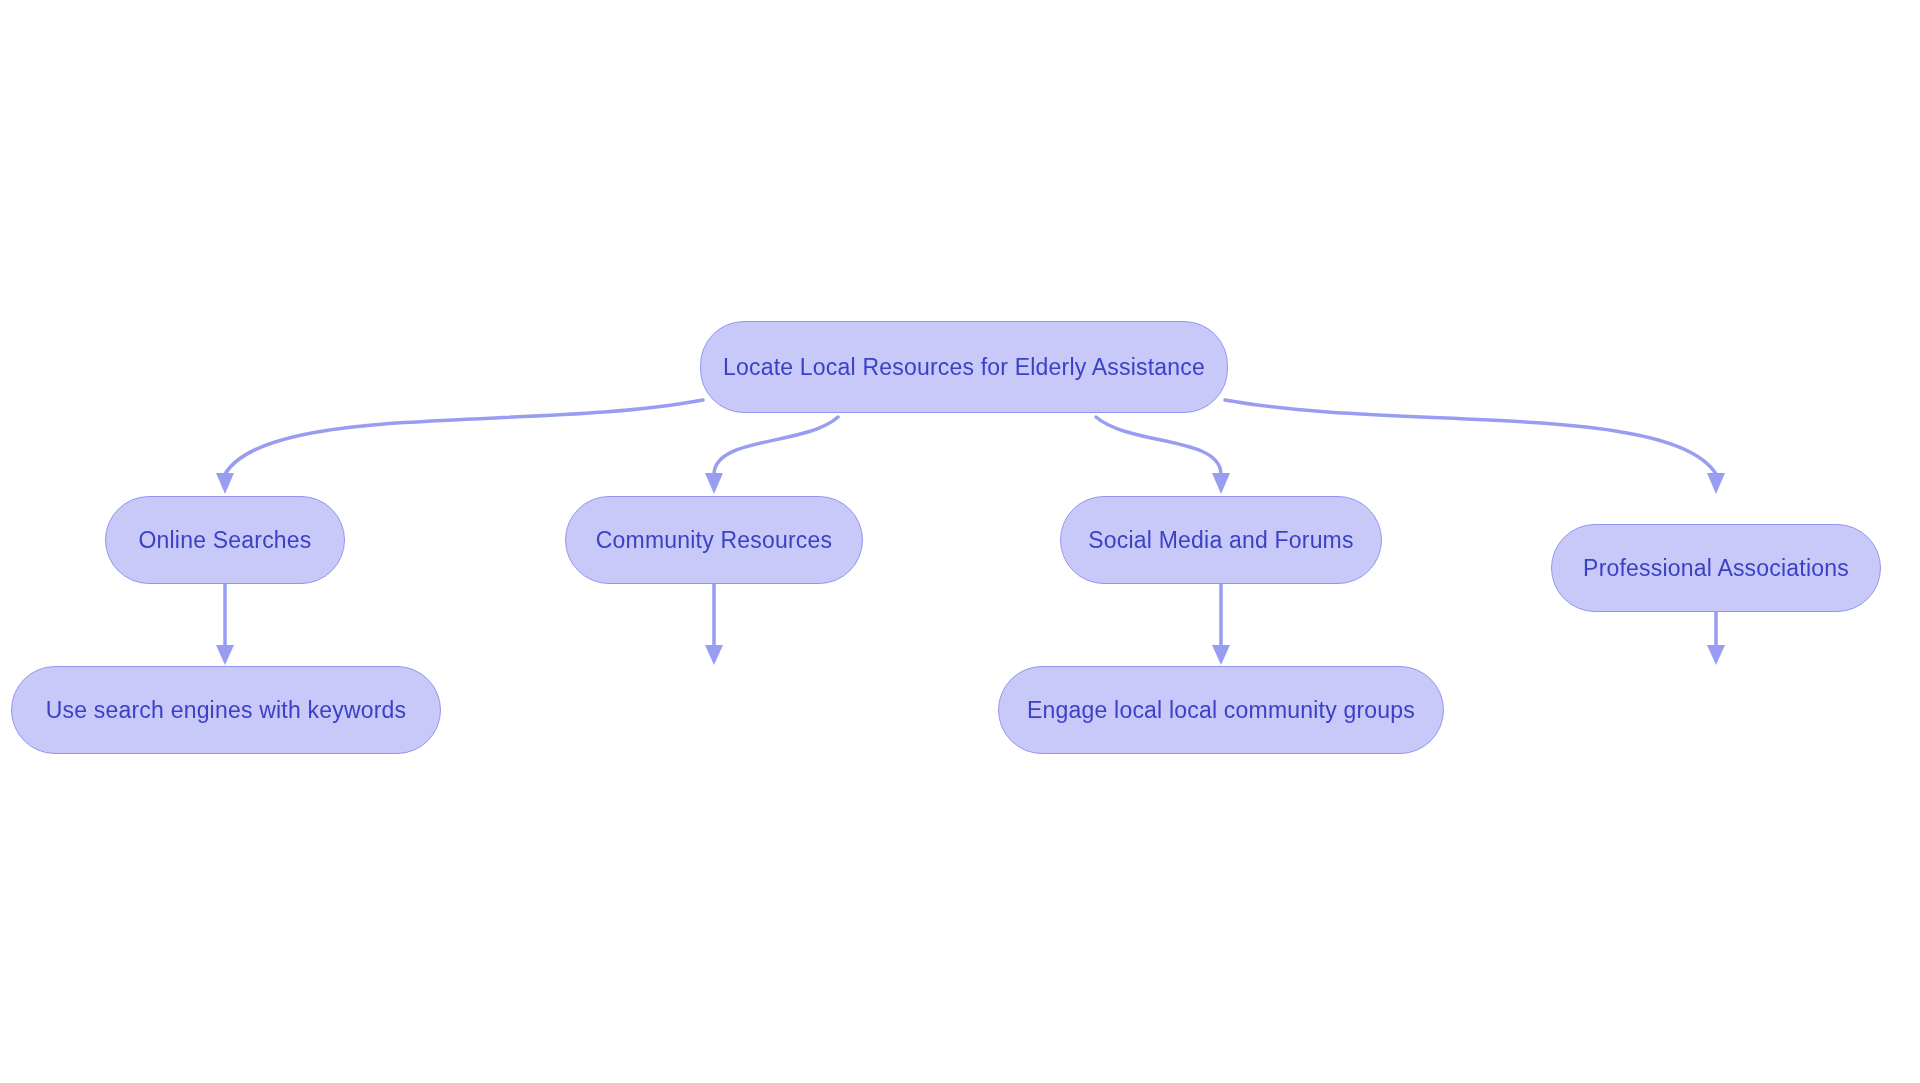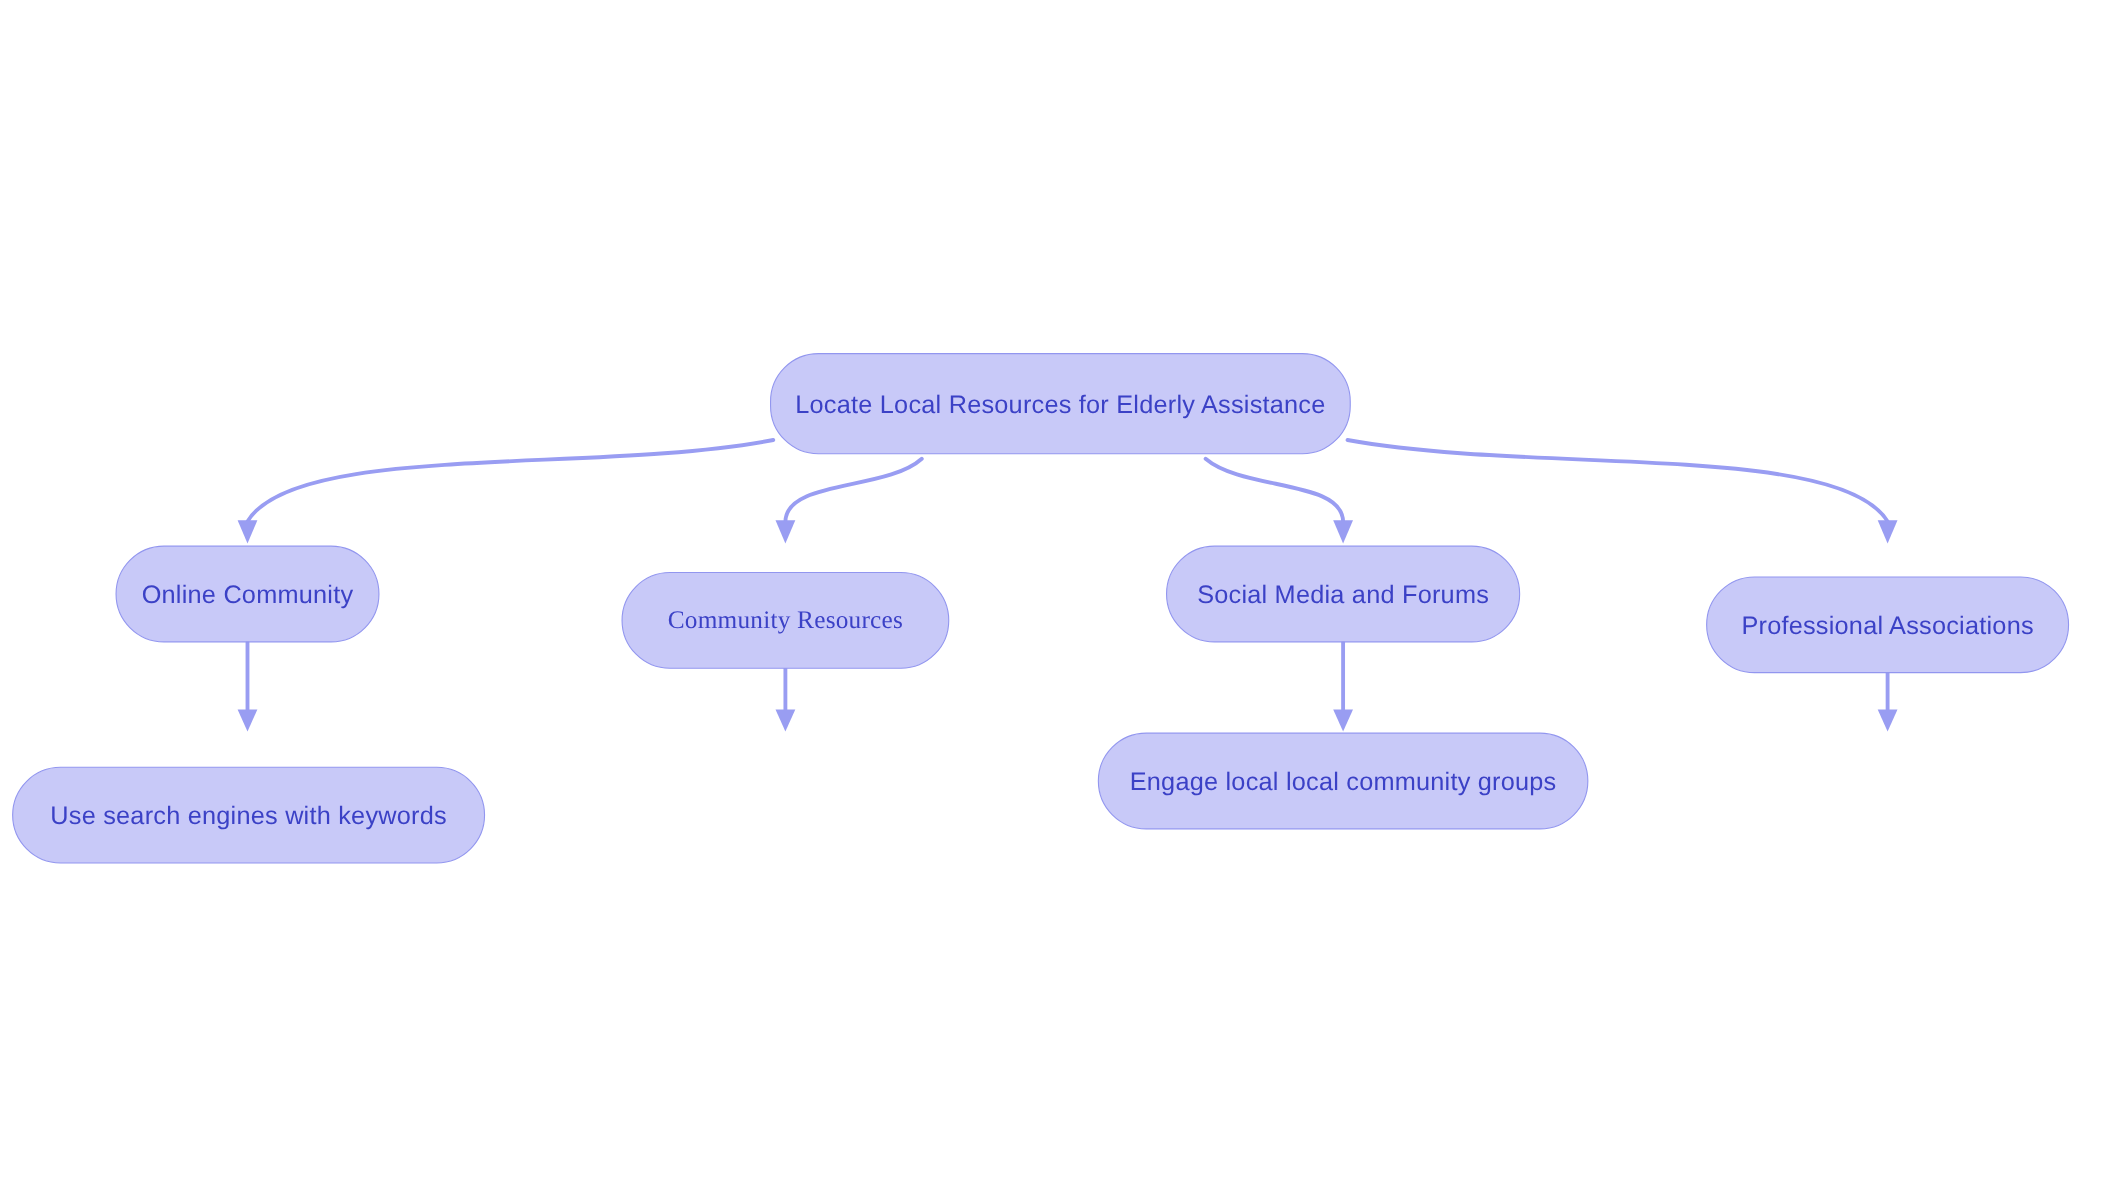--- a/index.html
+++ b/index.html
@@ -40,24 +40,24 @@
     font-size:23px;
     display:flex;
     align-items:center;
     justify-content:center;
     text-align:right;
     white-space:nowrap;
     letter-spacing:0.2px;
   }
   .root{left:700px;top:321px;width:528px;height:92px;}
   .c0{left:105px;top:496px;width:240px;height:88px;}
-  .c1{left:565px;top:520px;width:298px;height:88px;font-family:Liberation Serif, serif;}
+  .c1{left:565px;top:496px;width:298px;height:88px;}
   .c2{left:1060px;top:496px;width:322px;height:88px;}
   .c3{left:1551px;top:496px;width:330px;height:88px;margin-top:28px;}
-  .s0{left:11px;top:697px;width:430px;height:88px;}
+  .s0{left:11px;top:666px;width:430px;height:88px;}
   .s1{left:512px;top:666px;width:404px;height:88px;}
   .s2{left:998px;top:666px;width:446px;height:88px;}
   .s3{left:1523px;top:666px;width:378px;height:88px;}
 </style>
 </head>
 <body>
 
 <div class="canvas">
 
   <svg class="edges" viewBox="0 0 1920 1083" xmlns="http://www.w3.org/2000/svg">
@@ -82,21 +82,21 @@
 
     <path class="edge" d="M 1221 584 L 1221 646"></path>
     <polygon class="arrow" points="1212,645 1230,645 1221,665"></polygon>
 
     <path class="edge" d="M 1716 584 L 1716 646"></path>
     <polygon class="arrow" points="1707,645 1725,645 1716,665"></polygon>
   </svg>
 
   <div class="node root">Locate Local Resources for Elderly Assistance</div>
 
-  <div class="node c0">Online Community</div>
+  <div class="node c0">Online Searches</div>
   <div class="node c1">Community Resources</div>
   <div class="node c2">Social Media and Forums</div>
   <div class="node c3">Professional Associations</div>
 
   <div class="node s0">Use search engines with keywords</div>
   <div class="node s2">Engage local local community groups</div>
 
 </div>
 
 </body></html>

